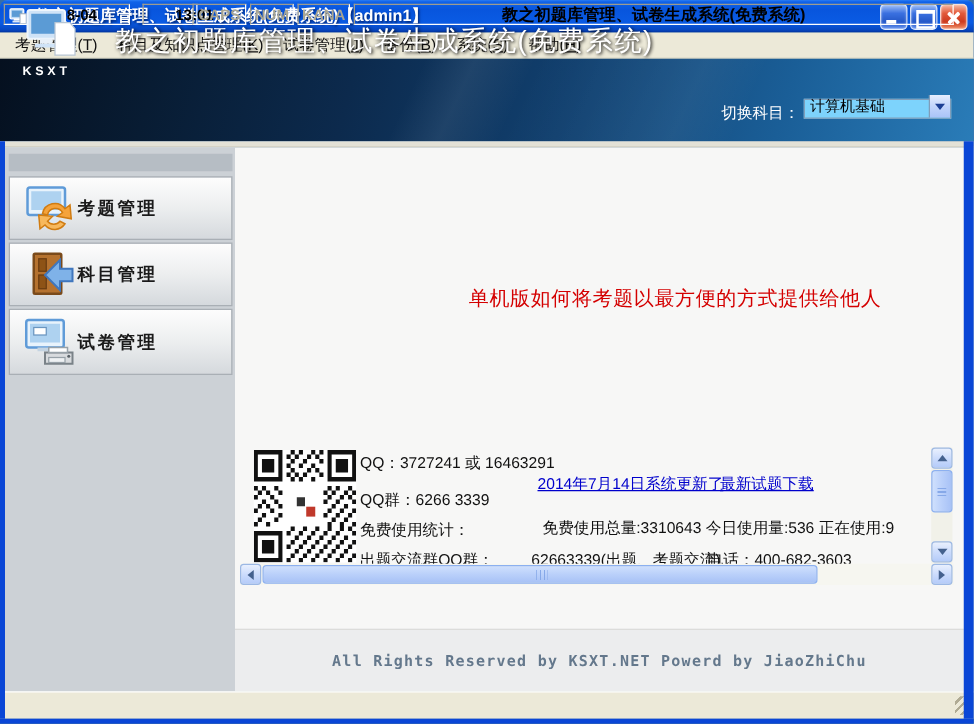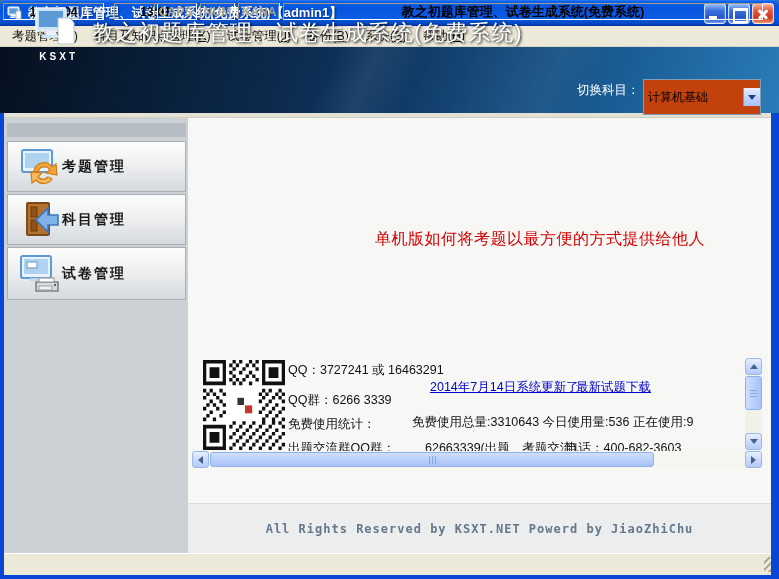--- a/index.html
+++ b/index.html
@@ -30,27 +30,27 @@
   .menubar { left:0; top:26px; width:779px; height:21px; background:#ece9d8;
     border-bottom:1px solid #d8d5c2; display:flex; align-items:center; padding-left:4px; }
   .menu-item { font-size:12.5px; color:#111; padding:2px 8px; cursor:default; white-space:nowrap; }
   .menu-item .mn { text-decoration:underline; }
 
   
   .banner { left:0; top:47px; width:779px; height:66px;
     background:linear-gradient(105deg,#05101f 0%,#081c33 16%,#0c2a4d 36%,#11406f 58%,#1a5e97 80%,#2a7cb8 100%); }
   .banner::after { content:""; position:absolute; inset:0;
     background:linear-gradient(115deg,transparent 42%,rgba(255,255,255,.07) 47%,transparent 53%,rgba(255,255,255,.05) 70%,transparent 76%); }
-  .logo-box { left:18px; top:6px; width:60px; height:56px; text-align:right; z-index:2; }
+  .logo-box { left:18px; top:6px; width:60px; height:56px; text-align:left; z-index:2; }
   .logo-text { color:#fff; font-size:10px; font-weight:bold; letter-spacing:3px; margin-top:1px; }
   .banner-title { left:92px; top:18px; color:#fff; font-size:22px; letter-spacing:1px;
     text-shadow:1px 1px 3px #000; z-index:2; white-space:nowrap; }
   .subject-label { left:577px; top:82px; color:#fff; font-size:12.5px; z-index:2; }
-  .combo { left:643px; top:79px; width:118px; height:36px; background:#c2410c;
-    border:1px solid #7f9db9; display:flex; align-items:center; z-index:2; }
+  .combo { left:643px; top:79px; width:118px; height:16px; background:#7dd3fc;
+    border:1px solid #7f9db9; display:flex; align-items:flex-end; z-index:2; }
   .combo-value { flex:1; font-size:12px; color:#000; padding-left:4px; white-space:nowrap; overflow:hidden; }
   .combo-btn { width:17px; height:18px; border-left:1px solid #7f9db9;
     background:linear-gradient(180deg,#e6eefe 0%,#c2d5fb 50%,#aac4f8 100%);
     display:flex; align-items:center; justify-content:center; }
   .tri-down { width:0; height:0; border-left:4px solid transparent; border-right:4px solid transparent;
     border-top:5px solid #1c3f94; }
 
   .substrip { left:0; top:113px; width:779px; height:5px; background:#e3e1d6; border-bottom:1px solid #cfcdc0; }
 
   
@@ -231,21 +231,21 @@
       <rect x="12.8" y="12.6" width="2.2" height="2.2" fill="#c0392b"></rect>
     </svg>
   </div>
 
   <div class="abs info-txt" style="left:288px;top:362px;">QQ：3727241 或 16463291</div>
   <div class="abs info-txt" style="left:288px;top:392px;">QQ群：6266 3339</div>
   <div class="abs info-txt" style="left:288px;top:416px;">免费使用统计：</div>
   <div class="abs info-txt" style="left:288px;top:440px;">出题交流群QQ群：</div>
   <div class="abs lnk" style="left:430px;top:379px;">2014年7月14日系统更新了</div>
   <div class="abs lnk" style="left:576px;top:379px;">最新试题下载</div>
-  <div class="abs info-txt" style="left:412px;top:414px;">免费使用总量:3310643 今日使用量:536 正在使用:9</div>
+  <div class="abs info-txt" style="left:434px;top:414px;">免费使用总量:3310643 今日使用量:536 正在使用:9</div>
   <div class="abs info-txt" style="left:425px;top:440px;">62663339(出题、考题交流)</div>
   <div class="abs info-txt" style="left:566px;top:440px;">电话：400-682-3603</div>
 
   <div class="abs vtrack"></div>
   <div class="sbtn" style="left:745px;top:358px;">
       <div class="tri-u"></div>
     </div>
   <div class="abs vthumb"></div>
   <div class="sbtn" style="left:745px;top:433px;">
       <div class="tri-d"></div>

